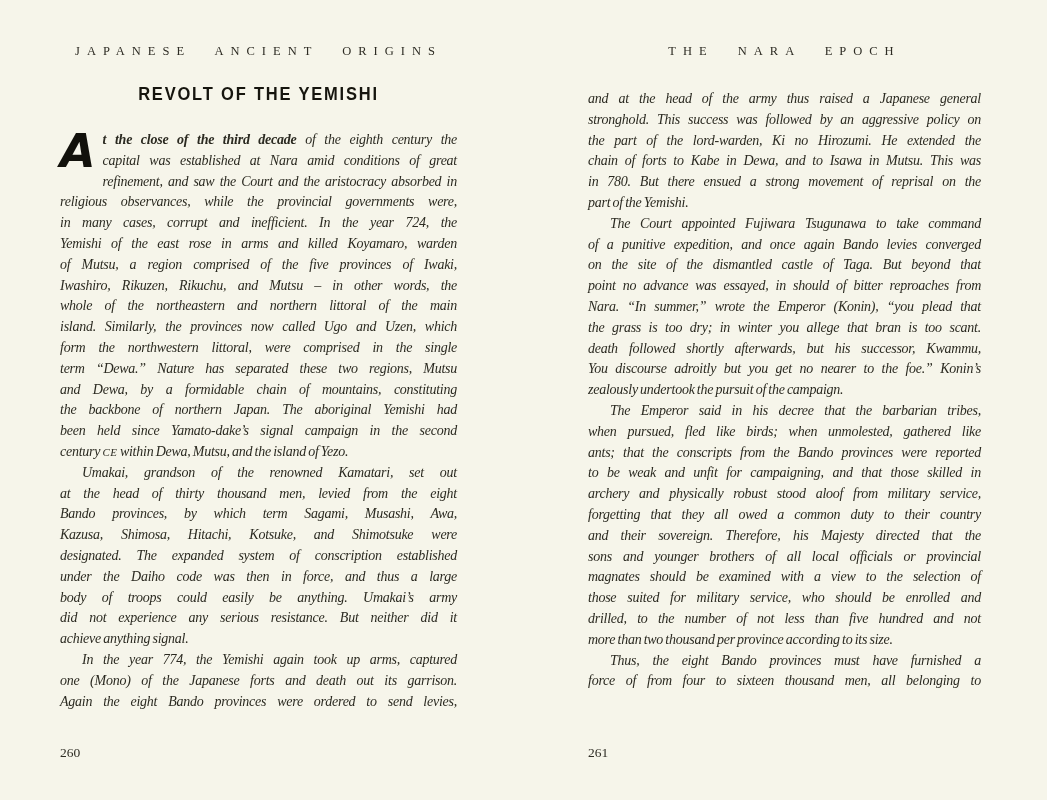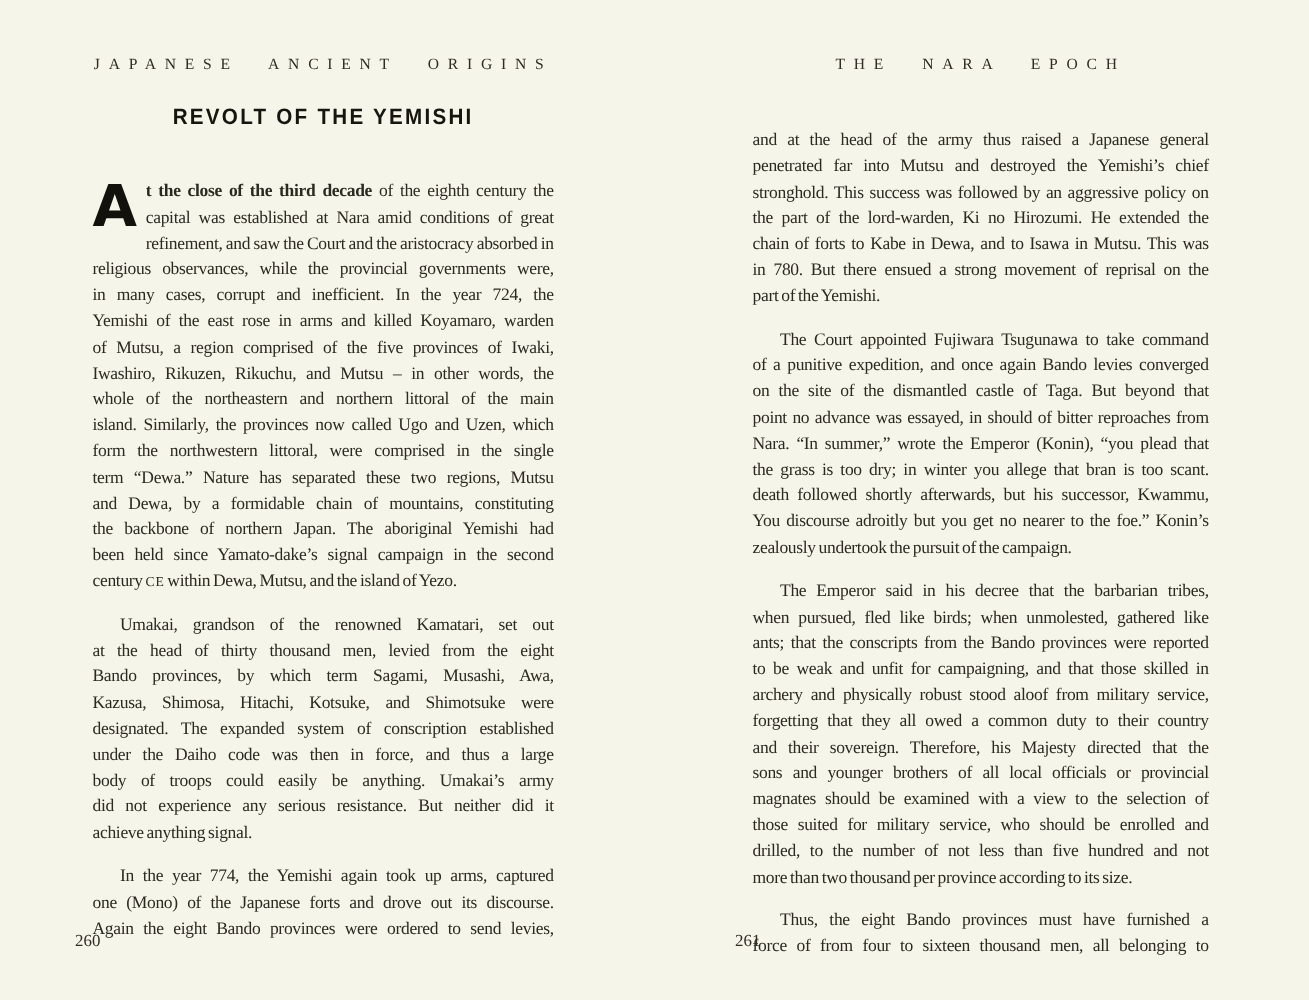--- a/index.html
+++ b/index.html
@@ -31,21 +31,21 @@
     font-size: 16.5px;
     letter-spacing: 1.8px;
     color: #16150e;
     transform: scaleY(1.08);
     white-space: nowrap;
   }
   .body-text { position: absolute; left: 0; width: 100%; }
   .page-left  .body-text { top: 130px; }
   .page-right .body-text { top: 89px; }
 
-  .para { margin: 14px; }
+  .para { margin: 0; font-style: italic; }
   .line {
     font-size: 14px;
     line-height: 20.8px;
     height: 20.8px;
     letter-spacing: -0.25px;
     word-spacing: -1px;
     text-align: justify;
     text-align-last: justify;
     white-space: normal;
   }
@@ -105,33 +105,32 @@
           <div class="line">Bando provinces, by which term Sagami, Musashi, Awa,</div>
           <div class="line">Kazusa, Shimosa, Hitachi, Kotsuke, and Shimotsuke were</div>
           <div class="line">designated. The expanded system of conscription established</div>
           <div class="line">under the Daiho code was then in force, and thus a large</div>
           <div class="line">body of troops could easily be anything. Umakai’s army</div>
           <div class="line">did not experience any serious resistance. But neither did it</div>
           <div class="line endpara">achieve anything signal.</div>
         </div>
         <div class="para indent">
           <div class="line">In the year 774, the Yemishi again took up arms, captured</div>
-          <div class="line">one (Mono) of the Japanese forts and drove out its discourse.</div>
+          <div class="line">one (Mono) of the Japanese forts and death out its garrison.</div>
           <div class="line">Again the eight Bando provinces were ordered to send levies,</div>
         </div>
       </div>
     <div class="page-number">260</div>
   </div>
 
   <div class="page page-right">
     <div class="running-header">THE NARA EPOCH</div>
     <div class="body-text">
         <div class="para">
           <div class="line">and at the head of the army thus raised a Japanese general</div>
-          <div class="line">penetrated far into Mutsu and destroyed the Yemishi’s chief</div>
           <div class="line">stronghold. This success was followed by an aggressive policy on</div>
           <div class="line">the part of the lord-warden, Ki no Hirozumi. He extended the</div>
           <div class="line">chain of forts to Kabe in Dewa, and to Isawa in Mutsu. This was</div>
           <div class="line">in 780. But there ensued a strong movement of reprisal on the</div>
           <div class="line endpara">part of the Yemishi.</div>
         </div>
         <div class="para indent">
           <div class="line">The Court appointed Fujiwara Tsugunawa to take command</div>
           <div class="line">of a punitive expedition, and once again Bando levies converged</div>
           <div class="line">on the site of the dismantled castle of Taga. But beyond that</div>

